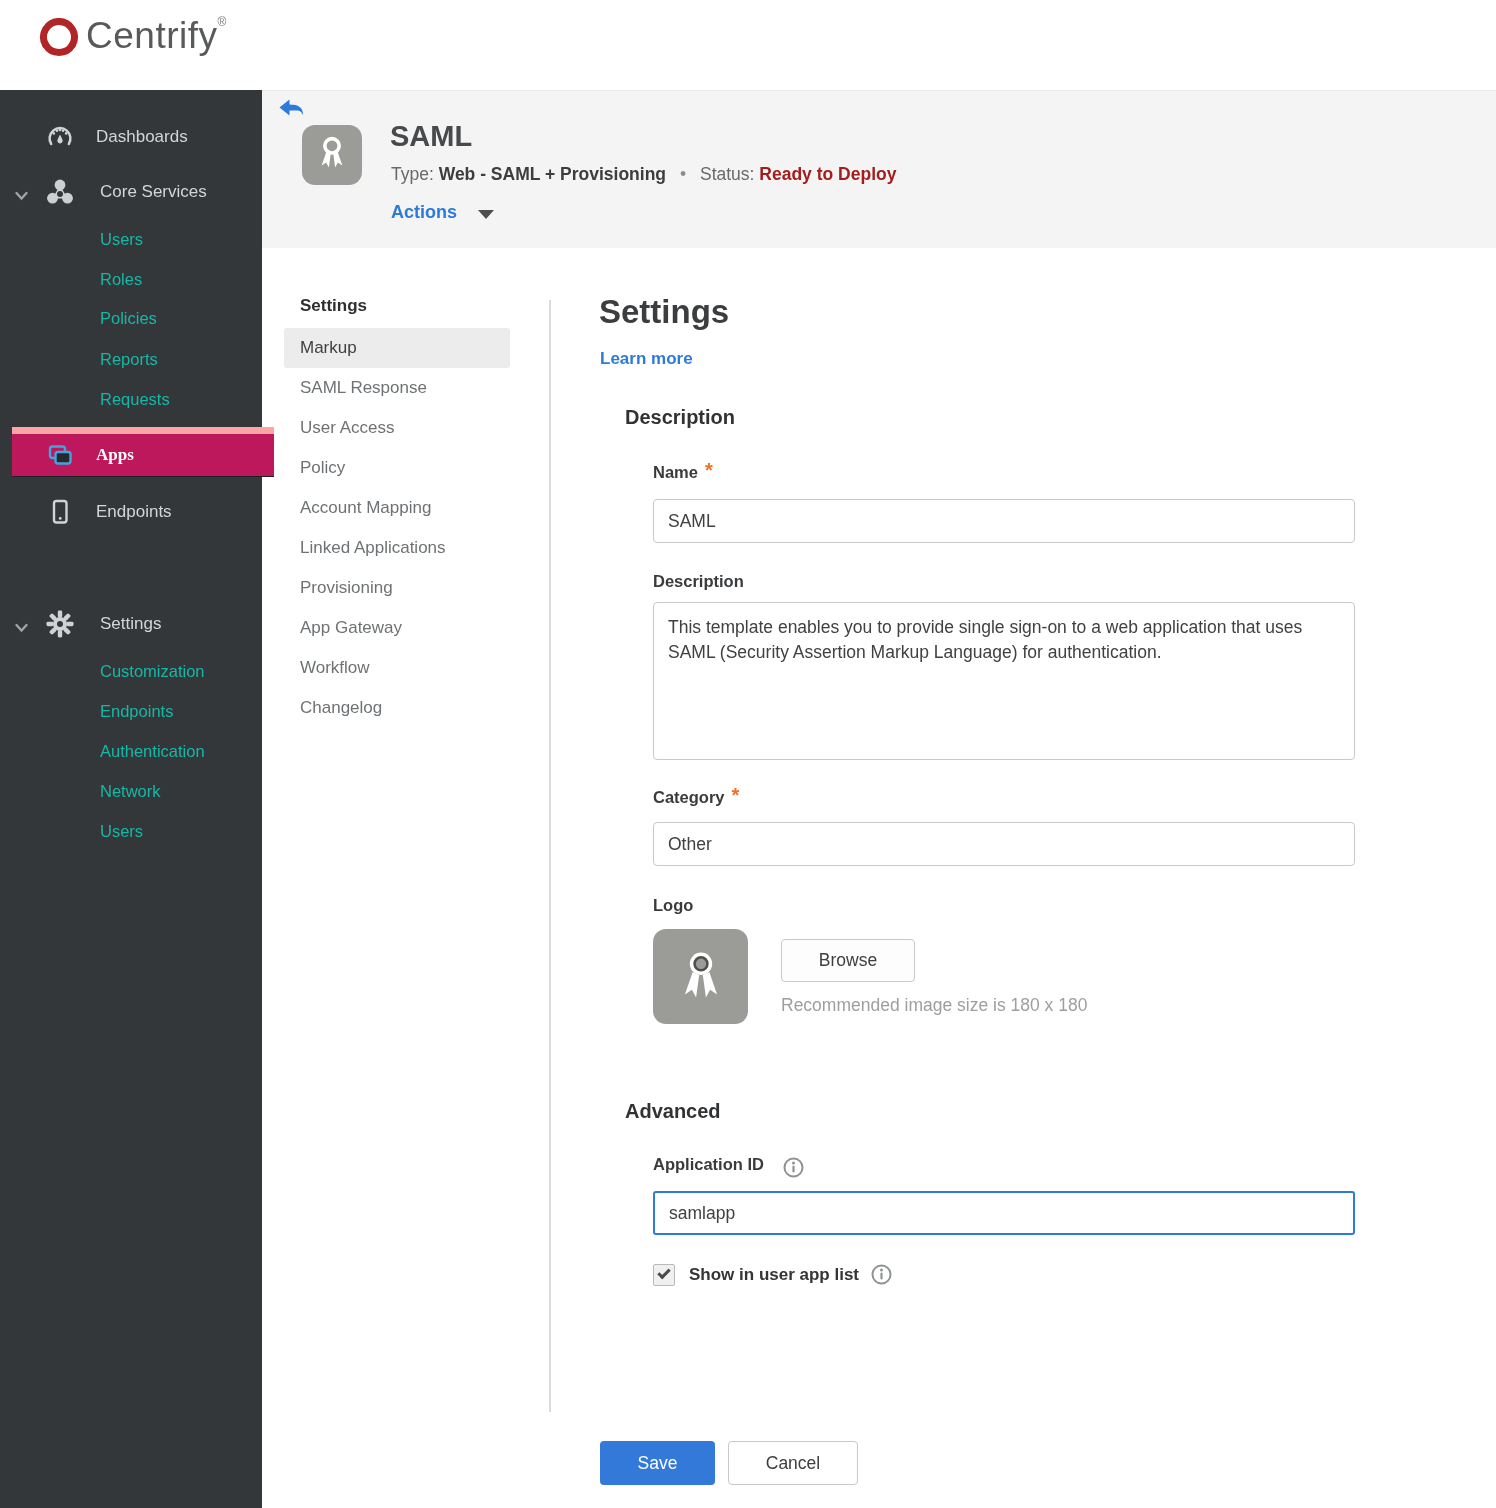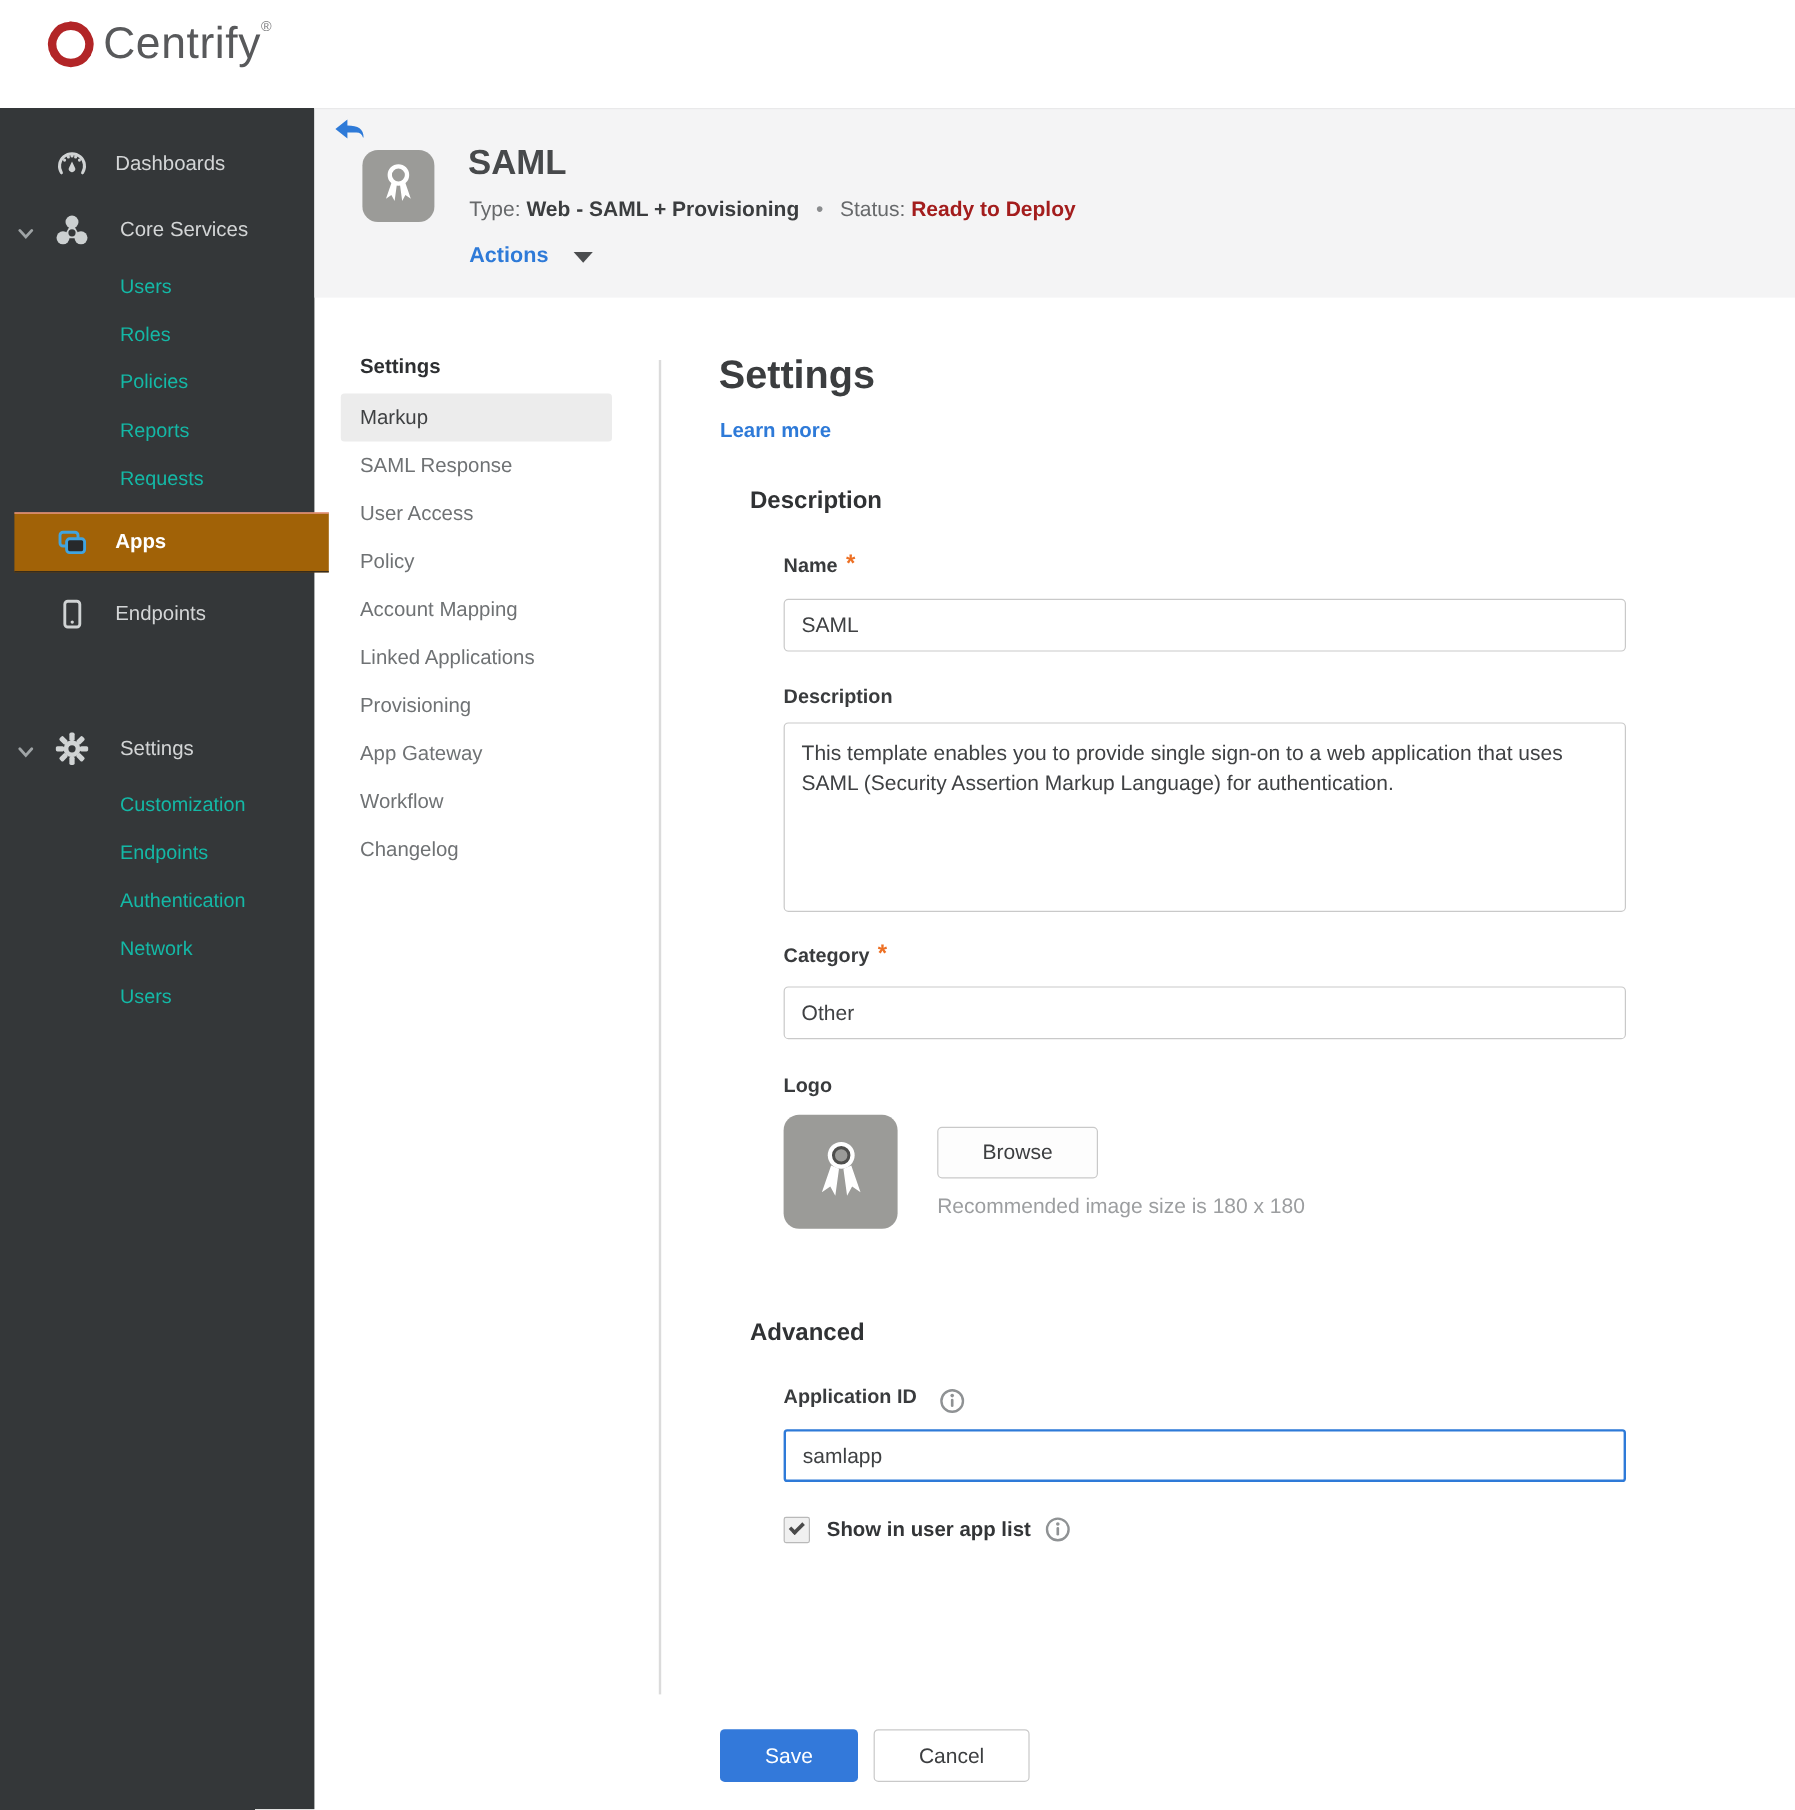--- a/index.html
+++ b/index.html
@@ -15,21 +15,21 @@
   .brand sup { font-size:12px; color:#7a7b7d; vertical-align:20px; position:relative; top:-14px; }
 
   
   .sidebar { position:absolute; left:0; top:90px; width:262px; height:1418px; background:#343739; }
   .side-item { position:absolute; left:0; width:262px; height:46px; display:flex; align-items:center; cursor:pointer;margin-left:12px; }
   .side-item .ico { position:absolute; left:33px; width:30px; height:30px; display:flex; align-items:center; justify-content:center; }
   .side-item .lbl { position:absolute; left:84px; font-size:17px; color:#d3d5d6; white-space:nowrap; }
   .side-item.group .lbl { left:88px; }
   .side-item.sub .lbl { left:88px; font-size:16.5px; color:#14b8a6; }
   .side-item .chev { position:absolute; left:3px; top:50%; margin-top:-5px; }
-  .side-item.active { background:#a16207; height:50px; border-top:1px solid #fca5a5; border-bottom:1px solid #1e2022; }
+  .side-item.active { background:#be185d; height:50px; border-top:7px solid #fca5a5; border-bottom:1px solid #1e2022;font-family:Liberation Serif, serif; }
   .side-item.active .lbl { color:#ffffff; font-weight:bold; }
 
   
   .page-header { position:absolute; left:262px; top:90px; width:1234px; height:158px; background:#f4f4f5; border-top:1px solid #e9e9ea; }
   .back-btn { position:absolute; left:16px; top:7px; width:26px; height:22px; background:none; border:none; cursor:pointer; padding:0; }
   .app-tile { position:absolute; left:40px; top:34px; width:60px; height:60px; background:#9b9b98; border-radius:13px; display:flex; align-items:center; justify-content:center; }
   .hdr-title { position:absolute; left:128px; top:29px; font-size:29px; font-weight:bold; color:#47494b; }
   .hdr-meta { position:absolute; left:129px; top:73px; font-size:17.5px; color:#67696b; }
   .hdr-meta b { color:#3b3d3f; }
   .hdr-meta .dot { color:#8a8c8e; margin:0 9px; }

